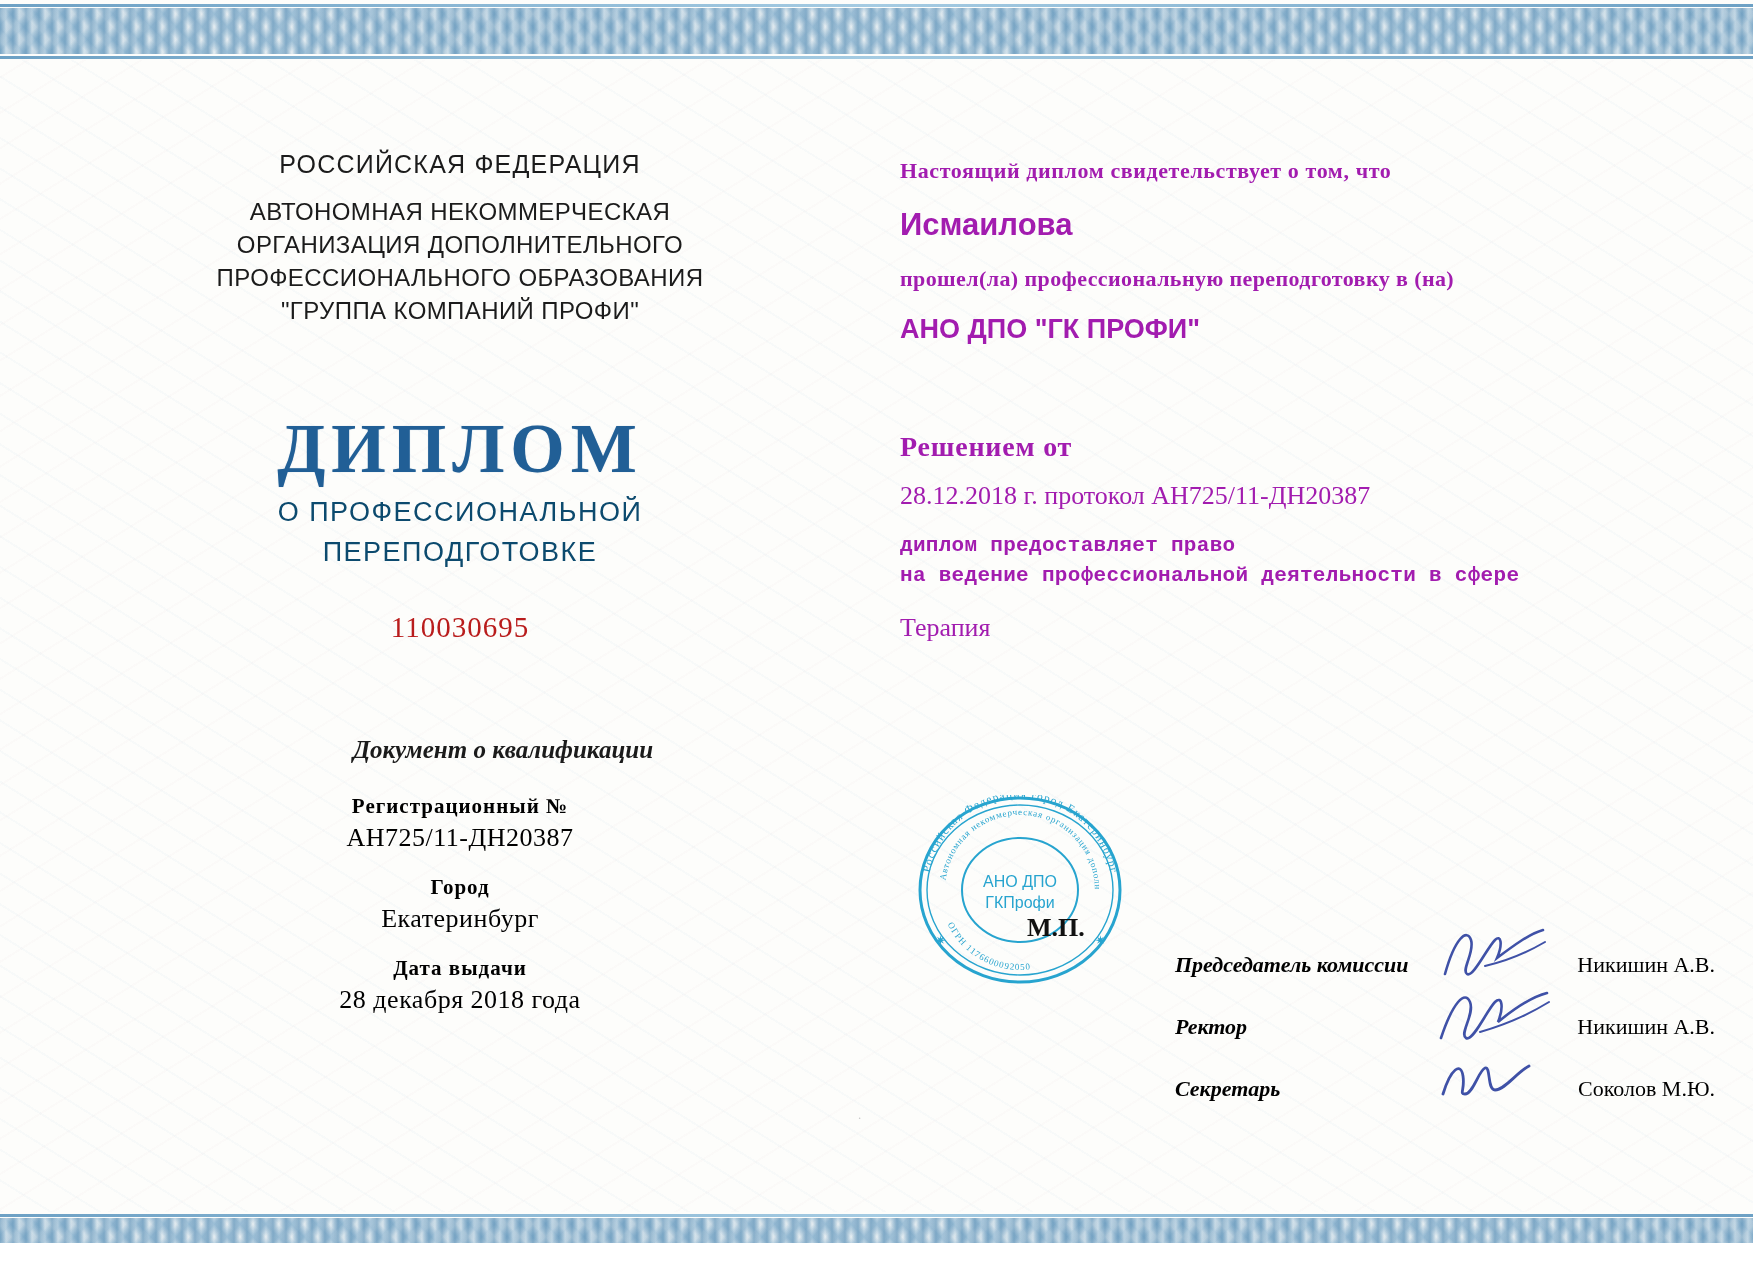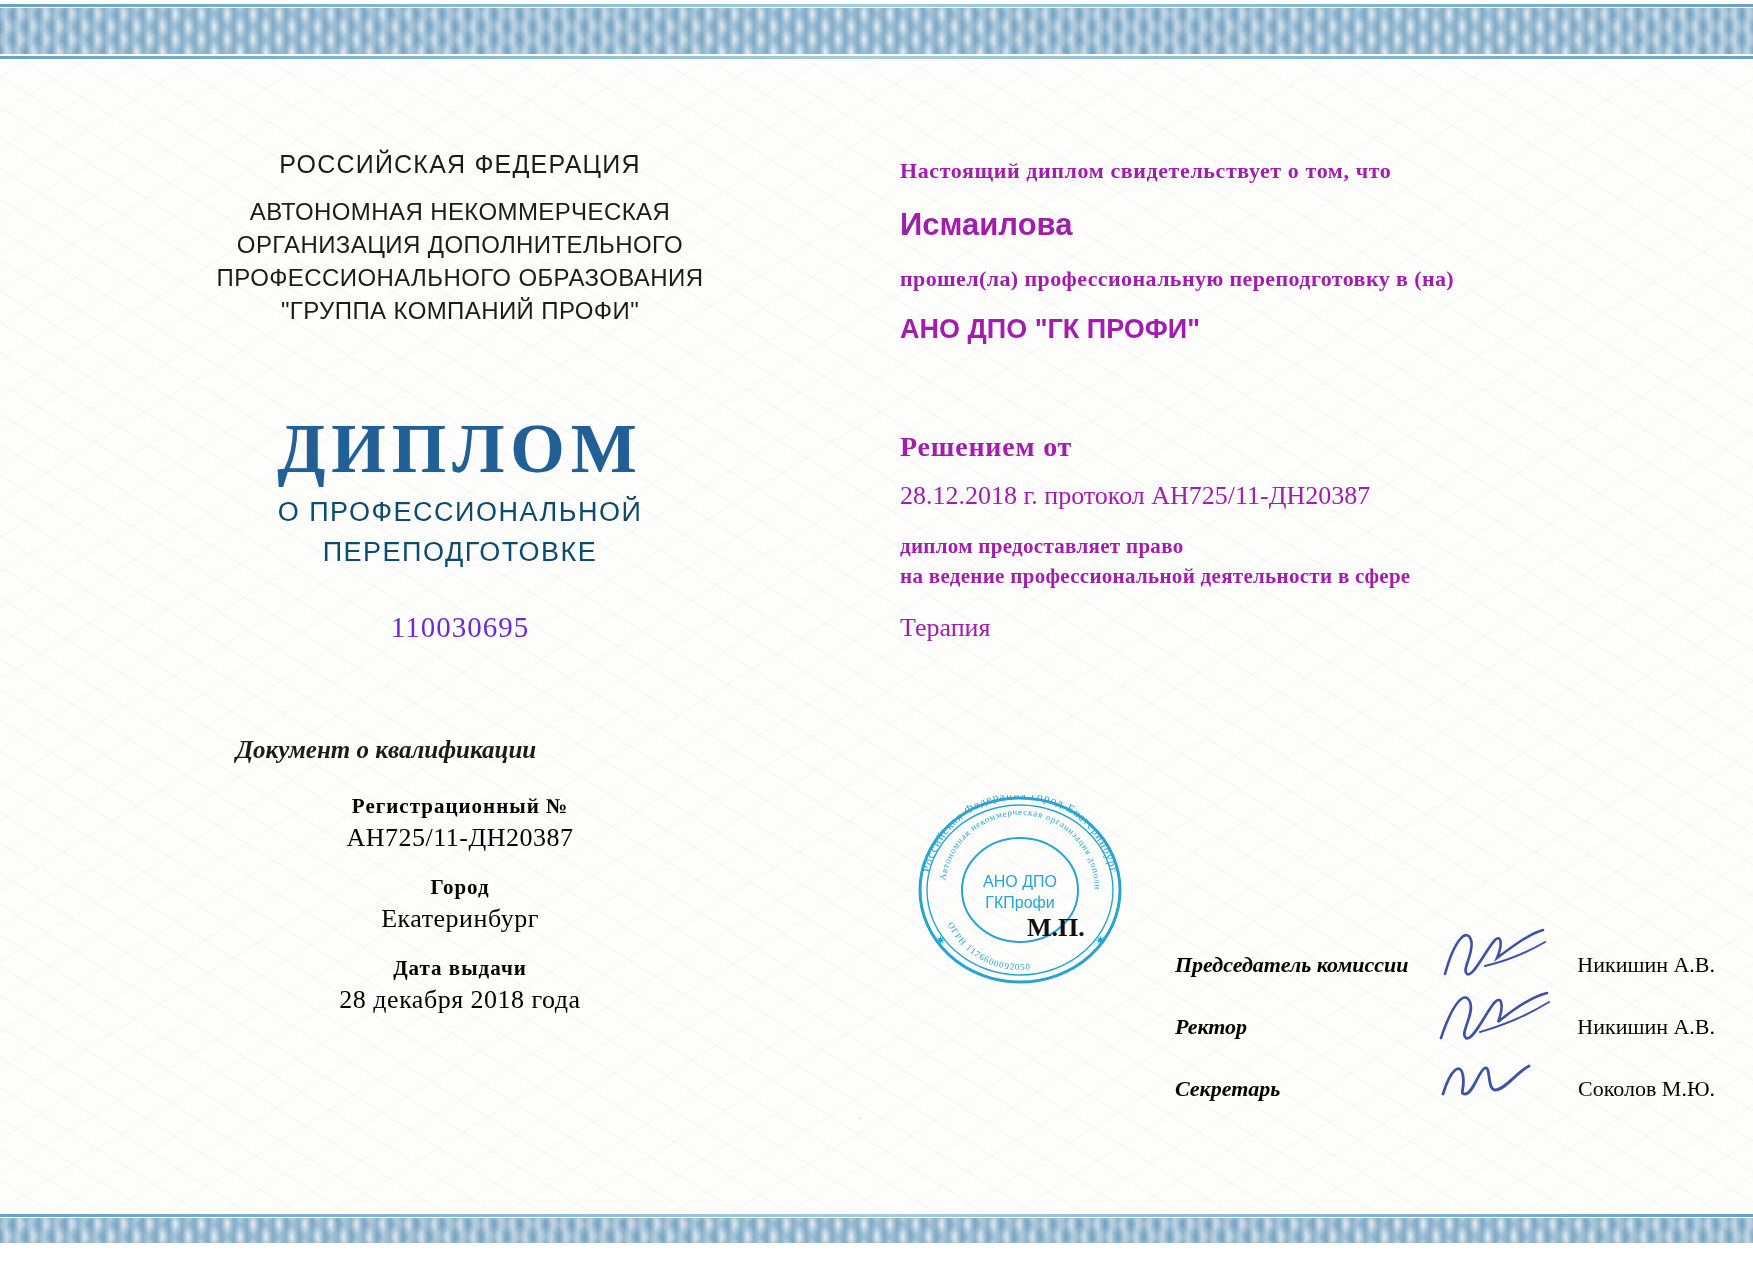--- a/index.html
+++ b/index.html
@@ -100,29 +100,29 @@
     font-size: 27px;
     letter-spacing: 1.5px;
     color: #0c4a6e;
     line-height: 34px;
   }
   .diploma-number {
     margin-top: 42px;
     font-family: "Liberation Serif", serif;
     font-size: 29px;
     letter-spacing: 1px;
-    color: #6d28d9;
+    color: #b91c1c;
   }
   .doc-kind {
     margin-top: 92px;
     font-family: "Liberation Serif", serif;
     font-style: italic;
     font-weight: bold;
     font-size: 25px;
-    text-align: left;
+    text-align: center;
     padding-left: 86px;
   }
 
   .reg-block {
     position: absolute;
     left: 150px;
     top: 794px;
     width: 620px;
     text-align: center;
   }
@@ -182,21 +182,21 @@
     font-size: 28px;
     letter-spacing: .8px;
   }
   .decision-value {
     margin-top: 18px;
     font-family: "Liberation Serif", serif;
     font-size: 26px;
   }
   .grant-text {
     margin-top: 20px;
-    font-family: Liberation Serif, serif;
+    font-family: Liberation Mono, monospace;
     font-weight: bold;
     font-size: 21px;
     line-height: 30px;
     letter-spacing: .3px;
   }
   .sphere {
     margin-top: 22px;
     font-family: "Liberation Serif", serif;
     font-size: 26px;
   }

